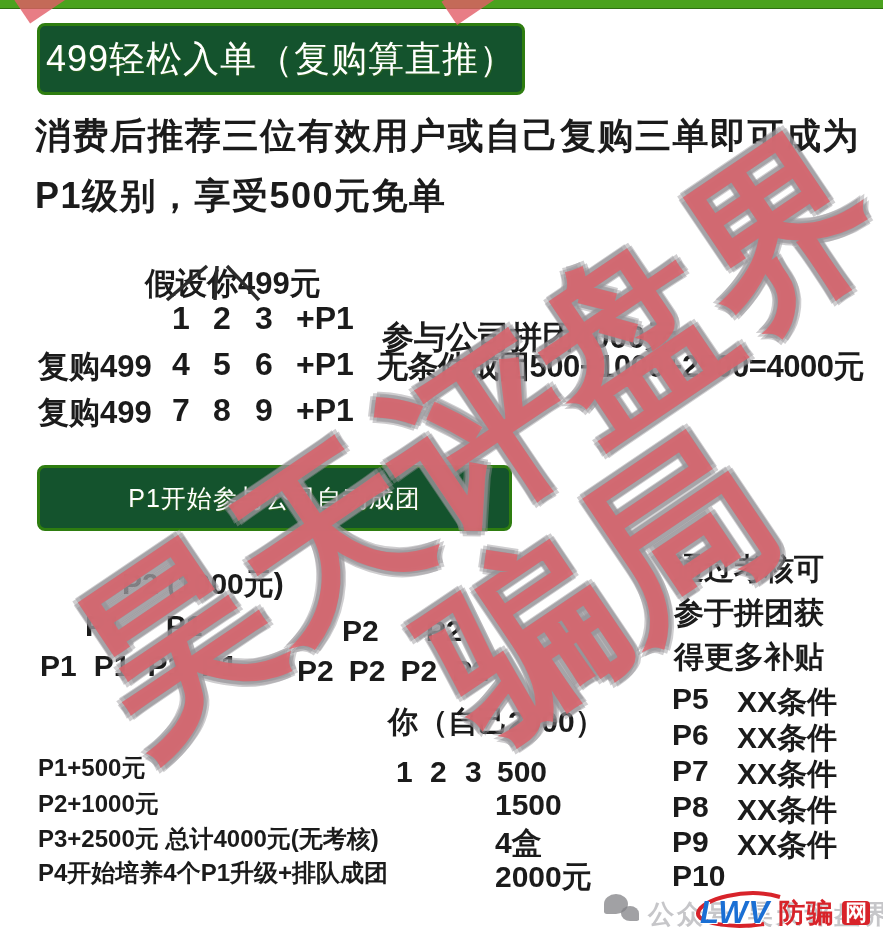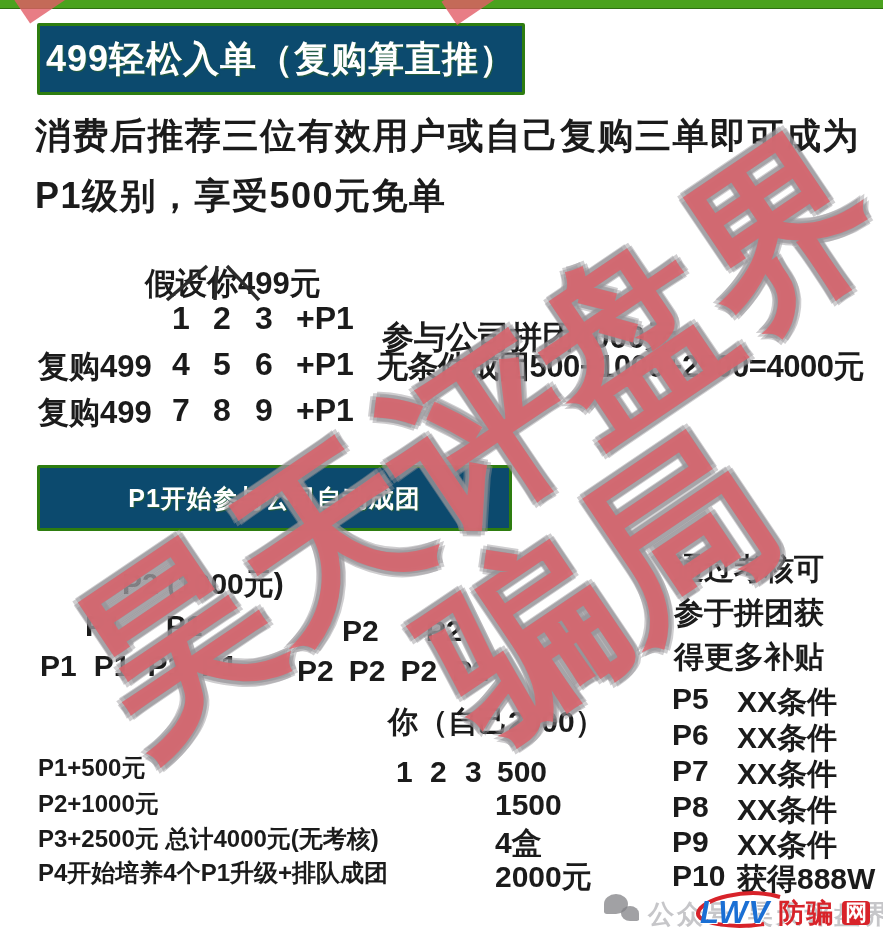--- a/index.html
+++ b/index.html
@@ -5,22 +5,22 @@
   html,body{margin:0;padding:0;background:#ffffff;}
   #canvas{
     position:relative;width:883px;height:942px;background:#ffffff;overflow:hidden;
     font-family:"Liberation Sans","DejaVu Sans",sans-serif;color:#1b1b1b;
   }
   .abs{position:absolute;}
   
   #top-strip{left:0;top:0;width:883px;height:8px;background:#4aa21e;border-bottom:1px solid #2e6f12;z-index:5;}
   
   .banner{
-    background:#0c4a6e;border:3px solid #2e7d10;border-radius:2px;
-    color:#ffffff;font-weight:700;display:flex;align-items:center;justify-content:center;
+    background:#14532d;border:3px solid #2e7d10;border-radius:8px;
+    color:#ffffff;font-weight:400;display:flex;align-items:center;justify-content:center;
     text-shadow:1px 1px 1px rgba(60,110,20,.6);letter-spacing:1px;z-index:10;
   }
   #banner1{left:37px;top:23px;width:482px;height:66px;font-size:36px;}
   #banner2{left:37px;top:465px;width:469px;height:60px;font-size:25px;}
   
   .intro{font-size:36px;font-weight:700;letter-spacing:1.5px;z-index:10;white-space:nowrap;}
   #intro1{left:35px;top:112px;}
   #intro2{left:35px;top:172px;}
   
   #assume{left:145px;top:227px;font-size:31px;font-weight:700;z-index:10;margin-top:36px;}
@@ -176,21 +176,20 @@
   <div id="lvl4" class="abs lvl">
     <span class="lv">P8</span>
     <span class="cd">XX条件</span>
   </div>
   <div id="lvl5" class="abs lvl">
     <span class="lv">P9</span>
     <span class="cd">XX条件</span>
   </div>
   <div id="lvl6" class="abs lvl">
     <span class="lv">P10</span>
-    <span class="cd">获得888W</span>
   </div>
 
   <div id="you-label" class="abs">你（自己2000）</div>
   <div id="you-row" class="abs">
     <span class="n1">1</span>
     <span class="n2">2</span>
     <span class="n3">3</span>
     <span class="val">500</span>
   </div>
   <div id="yval1" class="abs yval">1500</div>

